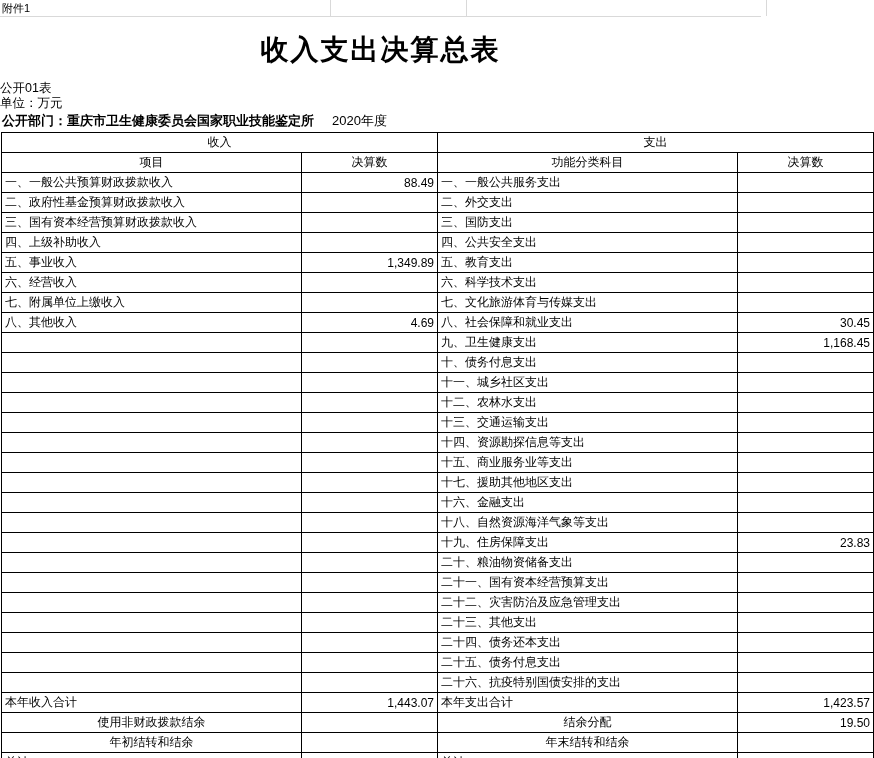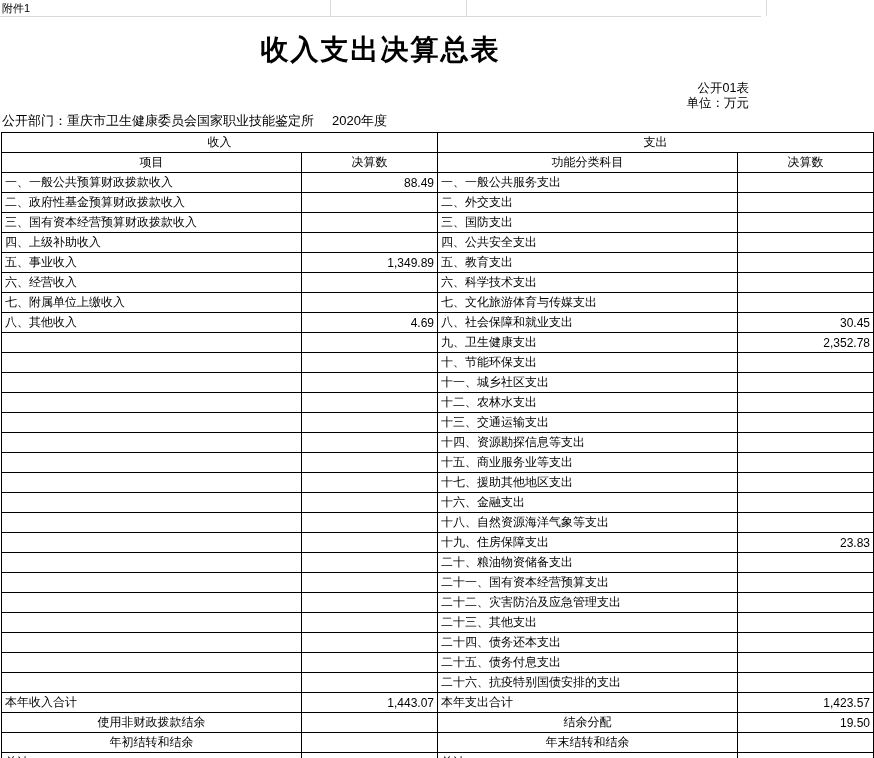--- a/index.html
+++ b/index.html
@@ -45,34 +45,34 @@
     border-left: 1px solid #d9d9d9;
   }
   .title {
     text-align: center;
     font-size: 28px;
     font-weight: bold;
     letter-spacing: 2px;
     padding: 14px 0 12px 0;
   }
   .subhead {
-    text-align: right;
+    text-align: left;
     font-size: 12.5px;
     padding-right: 12px;
     line-height: 15px;
   }
   .meta-row {
     display: flex;
     align-items: flex-end;
     font-size: 13px;
     padding: 1px 0 2px 2px;
   }
   .meta-dept {
     white-space: nowrap;
-    font-weight: normal;
+    font-weight: bold;
   }
   .meta-year {
     padding-left: 18px;
     white-space: nowrap;
   }
   table.main {
     border-collapse: collapse;
     width: 872px;
     margin-left: 1px;
     table-layout: fixed;
@@ -206,26 +206,26 @@
         <tr>
           <td class="lbl">八、其他收入</td>
           <td class="num">4.69</td>
           <td class="lbl">八、社会保障和就业支出</td>
           <td class="num">30.45</td>
         </tr>
         <tr>
           <td class="lbl"></td>
           <td class="num"></td>
           <td class="lbl">九、卫生健康支出</td>
-          <td class="num">2,352.78</td>
-        </tr>
-        <tr>
-          <td class="lbl"></td>
-          <td class="num"></td>
-          <td class="lbl">十、节能环保支出</td>
+          <td class="num">1,168.45</td>
+        </tr>
+        <tr>
+          <td class="lbl"></td>
+          <td class="num"></td>
+          <td class="lbl">十、债务付息支出</td>
           <td class="num"></td>
         </tr>
         <tr>
           <td class="lbl"></td>
           <td class="num"></td>
           <td class="lbl">十一、城乡社区支出</td>
           <td class="num"></td>
         </tr>
         <tr>
           <td class="lbl"></td>

